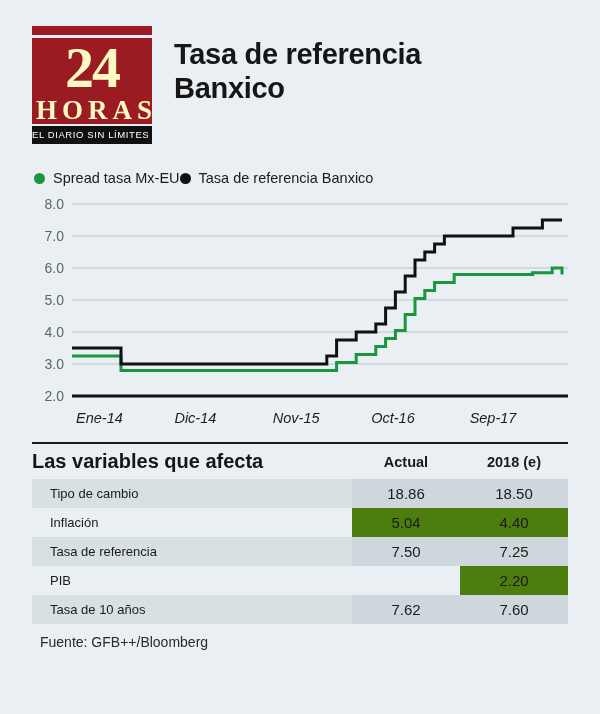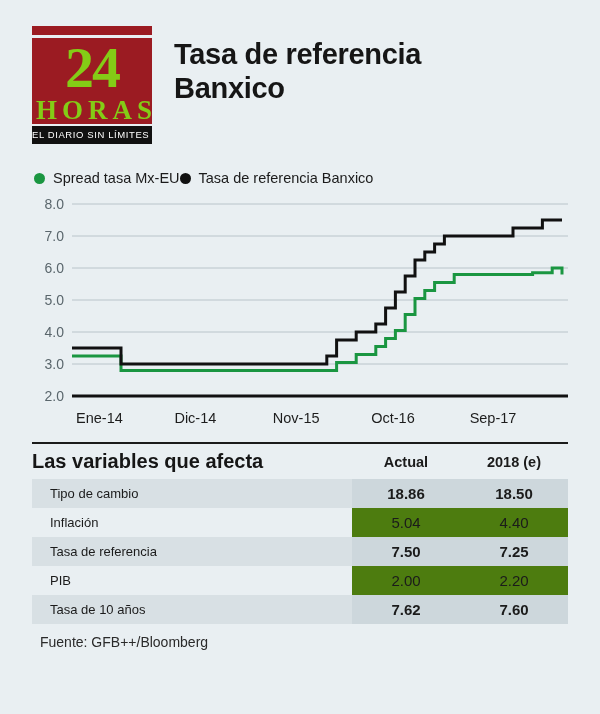--- a/index.html
+++ b/index.html
@@ -32,21 +32,21 @@
     width: 120px;
     flex: 0 0 120px;
   }
   .logo-bar {
     height: 9px;
     background: #9b1b22;
     width: 100%;
   }
   .logo-body {
     background: #9b1b22;
-    color: #84cc16;
+    color: #fef9c3;
     text-align: center;
     padding: 2px 0 0 0;
     margin-top: 3px;
   }
   .logo-24 {
     font-family: "Liberation Serif", serif;
     font-weight: bold;
     font-size: 58px;
     line-height: 56px;
     letter-spacing: -2px;
@@ -111,20 +111,21 @@
   .x-labels {
     display: flex;
     margin-top: 4px;
     padding-left: 44px;
     font-size: 14.5px;
     color: #1d1d1d;
   }
   .x-labels span {
     width: 104px;
     text-align: left;
+    font-style: italic;
   }
 
   
   .table-head {
     display: flex;
     align-items: flex-end;
     border-top: 2px solid #1b1b1b;
     padding-top: 6px;
     margin-top: 14px;
   }
@@ -162,21 +163,20 @@
     display: flex;
     align-items: center;
     justify-content: center;
   }
   .row.alt .cell-label,
   .row.alt .cell-val {
     background: #d8e0e4;
   }
   .row.alt .cell-val {
     background: #cdd7dc;
-    font-weight: bold;
   }
   .row.plain .cell-val {
     background: #4d7c0f;
   }
   .source {
     font-size: 14px;
     color: #2a2a2a;
     margin-top: 10px;
     padding-left: 2px;
     margin-left: 6px;
@@ -265,21 +265,20 @@
         <div class="cell-val">5.04</div>
         <div class="cell-val">4.40</div>
       </div>
       <div class="row alt">
         <div class="cell-label">Tasa de referencia</div>
         <div class="cell-val">7.50</div>
         <div class="cell-val">7.25</div>
       </div>
       <div class="row plain">
         <div class="cell-label">PIB</div>
-        <div class="cell-val">2.00</div>
         <div class="cell-val">2.20</div>
       </div>
       <div class="row alt">
         <div class="cell-label">Tasa de 10 años</div>
         <div class="cell-val">7.62</div>
         <div class="cell-val">7.60</div>
       </div>
     </div>
 
   <div class="source">Fuente: GFB++/Bloomberg</div>

